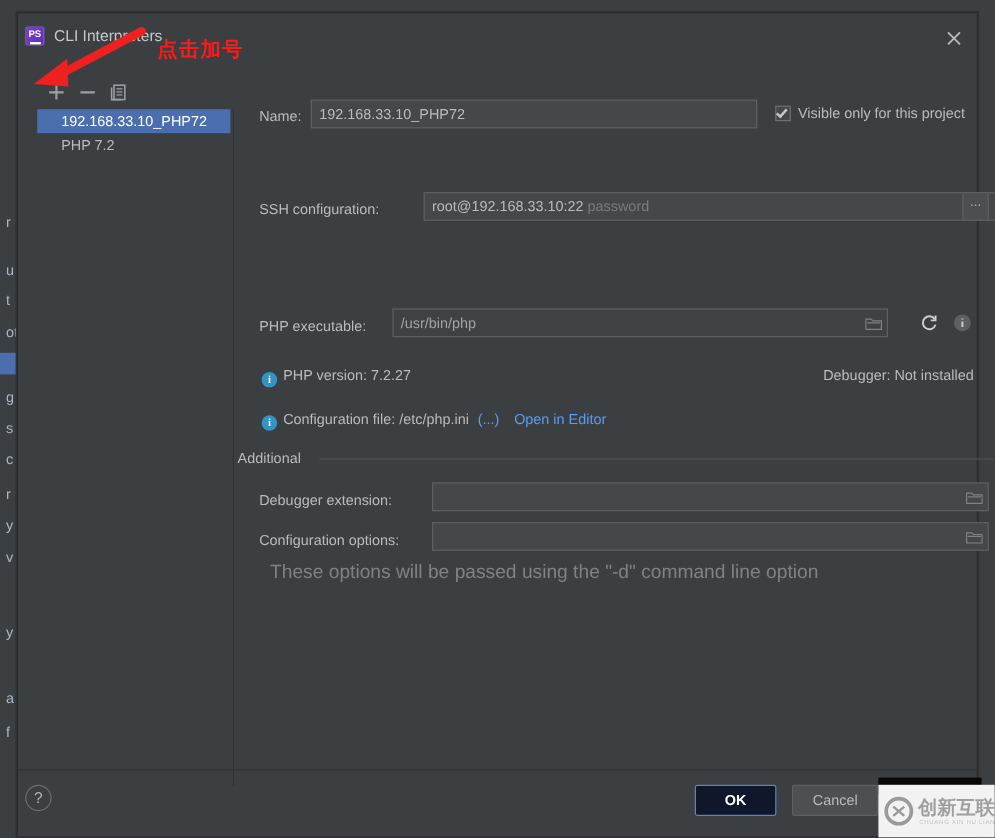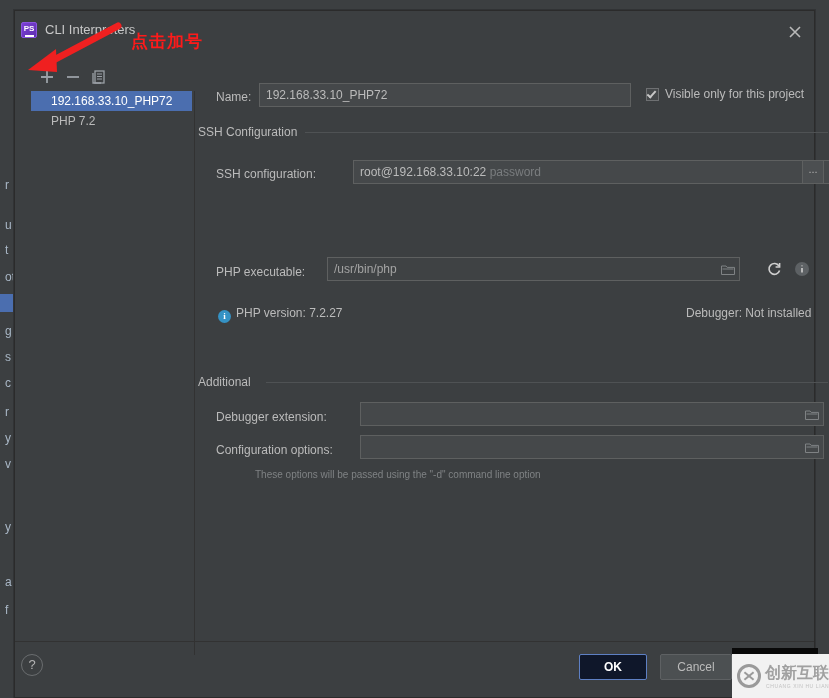--- a/index.html
+++ b/index.html
@@ -253,21 +253,21 @@
     line-height: 13px;
     text-align: center;
     font-family: "Liberation Serif", serif;
     margin-right: 5px;
   }
   .link { color: #589df6; cursor: pointer; }
   .muted-right {
     position: absolute; font-size: 12px; color: #bbbbbb; white-space: nowrap;
   }
   .hint-small {
-    position: absolute; font-size: 10px; color: #7f8284; white-space: nowrap; margin-left: 30px;
+    position: absolute; font-size: 16px; color: #7f8284; white-space: nowrap;
   }
 
   
   .footer {
     position: absolute; left: 0; right: 0; bottom: 0; height: 56px;
   }
   .help-btn {
     position: absolute; left: 6px; top: 13px;
     width: 22px; height: 22px;
     border-radius: 50%;
@@ -416,24 +416,20 @@
       <div class="lbl" style="left:20px; top:33px;">Name:</div>
       <div class="field" style="left:63px; top:26px; width:372px;">192.168.33.10_PHP72</div>
 
       <div class="cb-wrap" style="left:450px; top:30px;">
         <div class="cb-box">
             <span class="tick"></span>
           </div>
         <div class="cb-label">Visible only for this project</div>
       </div>
 
-      <div class="group" style="left:2px; top:68px; width:630px;">
-        <div class="gtitle">SSH Configuration</div>
-        <div class="gline" style="left:107px; right:0;"></div>
-      </div>
 
       <div class="lbl" style="left:20px; top:110px;">SSH configuration:</div>
       <div class="combo" style="left:157px; top:103px; width:504px;">
         <span>root@192.168.33.10:22</span>
         <span class="hint">password</span>
         <span class="arrow"></span>
       </div>
       <div class="ellipsis-btn" style="left:606px; top:103px;">...</div>
 
 
@@ -456,20 +452,25 @@
           <circle cx="9" cy="9" r="7" fill="#5d6164"></circle>
           <path d="M9 5.4 L9 6.2 M9 8 L9 12.4" stroke="#c9c9c9" stroke-width="1.7"></path>
         </svg>
       </div>
 
       <div class="info-line" style="left:22px; top:249px;">
         <span class="info-ico">i</span><span>PHP version: 7.2.27</span>
       </div>
       <div class="muted-right" style="left:490px; top:249px;">Debugger: Not installed</div>
 
+      <div class="info-line" style="left:22px; top:285px;">
+        <span class="info-ico">i</span><span>Configuration file: /etc/php.ini</span>
+        <span class="link" style="margin-left:4px;">(...)</span>
+        <span class="link" style="margin-left:9px;">Open in Editor</span>
+      </div>
 
       <div class="group" style="left:2px; top:318px; width:630px;">
         <div class="gtitle">Additional</div>
         <div class="gline" style="left:68px; right:0;"></div>
       </div>
 
       <div class="lbl" style="left:20px; top:353px;">Debugger extension:</div>
       <div class="field empty" style="left:164px; top:345px; width:464px;"></div>
       <div class="folder-ico" style="left:609px; top:352px;">
         <svg width="14" height="12" viewBox="0 0 14 12">

